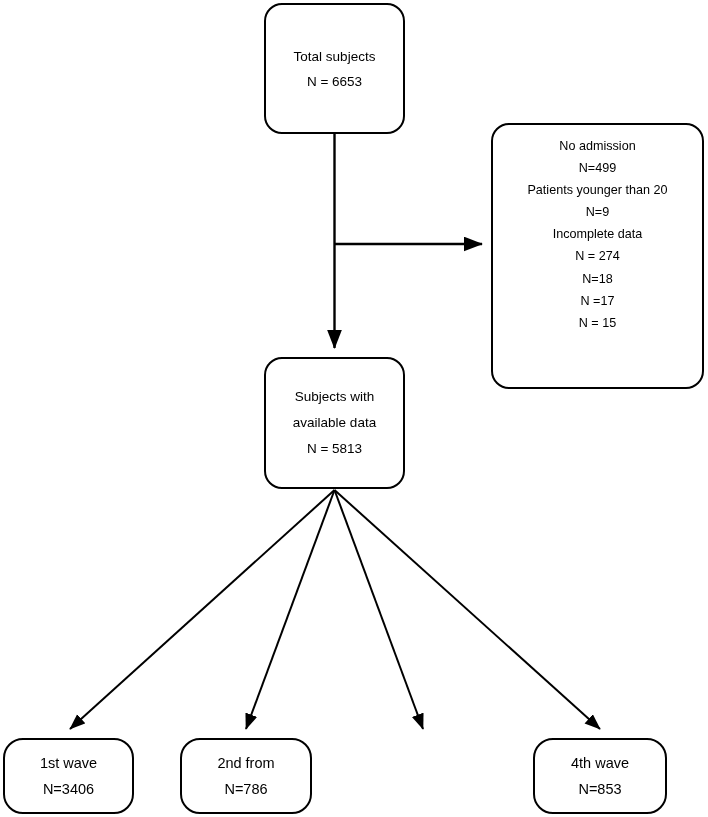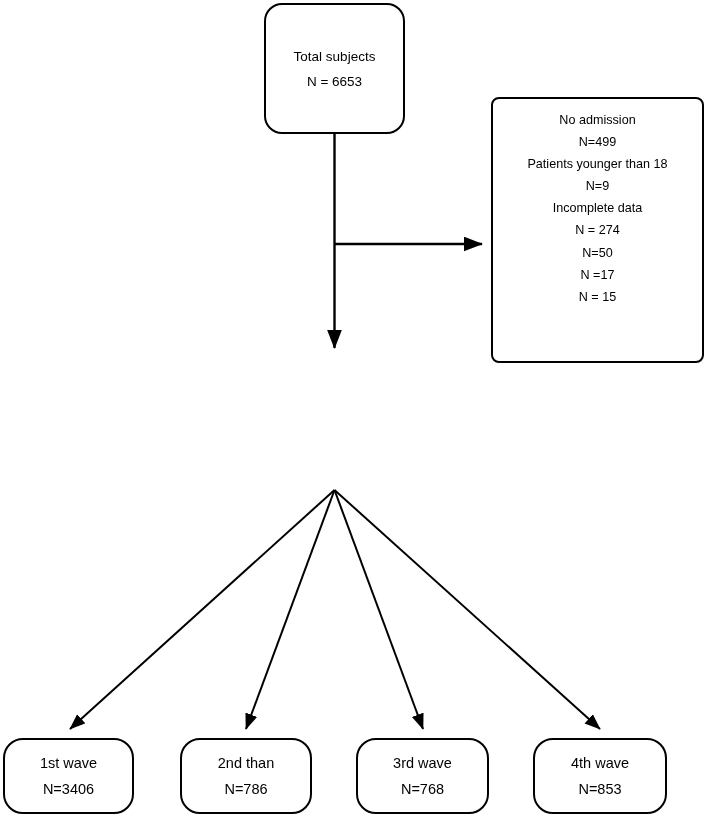--- a/index.html
+++ b/index.html
@@ -51,24 +51,24 @@
     border-radius: 18px;
   }
   #node-total .line {
     font-size: 13.5px;
     line-height: 25px;
     text-align: right;
   }
   
   #node-excluded {
     left: 491px;
-    top: 97px;
+    top: 123px;
     width: 213px;
     height: 266px;
-    border-radius: 8px;
+    border-radius: 18px;
     justify-content: flex-start;
     padding-top: 10px;
   }
   #node-excluded .line {
     font-size: 12.6px;
     line-height: 22.1px;
   }
   
   #node-available {
     left: 264px;
@@ -131,40 +131,41 @@
   </svg>
 
   <div class="node" id="node-total">
     <span class="line">Total subjects</span>
     <span class="line">N = 6653</span>
   </div>
 
   <div class="node" id="node-excluded">
     <span class="line">No admission</span>
     <span class="line">N=499</span>
-    <span class="line">Patients younger than 18</span>
+    <span class="line">Patients younger than 20</span>
     <span class="line">N=9</span>
     <span class="line">Incomplete data</span>
     <span class="line">N = 274</span>
-    <span class="line">N=50</span>
+    <span class="line">N=18</span>
     <span class="line">N =17</span>
     <span class="line">N = 15</span>
   </div>
 
+  <div class="node" id="node-available">
+    <span class="line">Subjects with</span>
+    <span class="line">available data</span>
+    <span class="line">N = 5813</span>
+  </div>
 
   <div class="node wave" id="node-wave1">
     <span class="line">1st wave</span>
     <span class="line">N=3406</span>
   </div>
   <div class="node wave" id="node-wave2">
-    <span class="line">2nd than</span>
+    <span class="line">2nd from</span>
     <span class="line">N=786</span>
-  </div>
-  <div class="node wave" id="node-wave3">
-    <span class="line">3rd wave</span>
-    <span class="line">N=768</span>
   </div>
   <div class="node wave" id="node-wave4">
     <span class="line">4th wave</span>
     <span class="line">N=853</span>
   </div>
 
 </div>
 
 </body></html>

